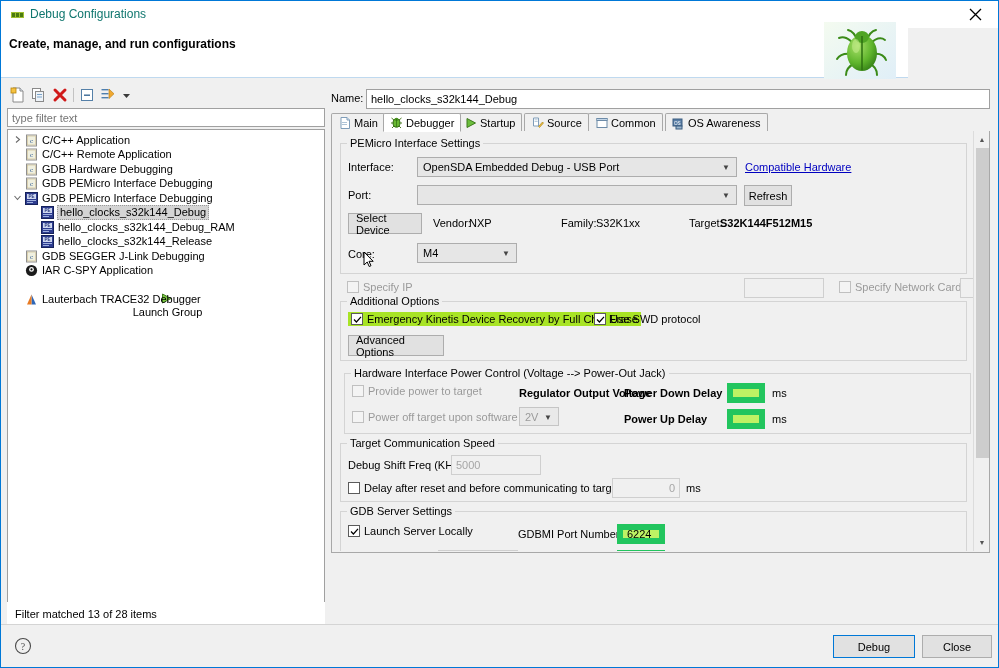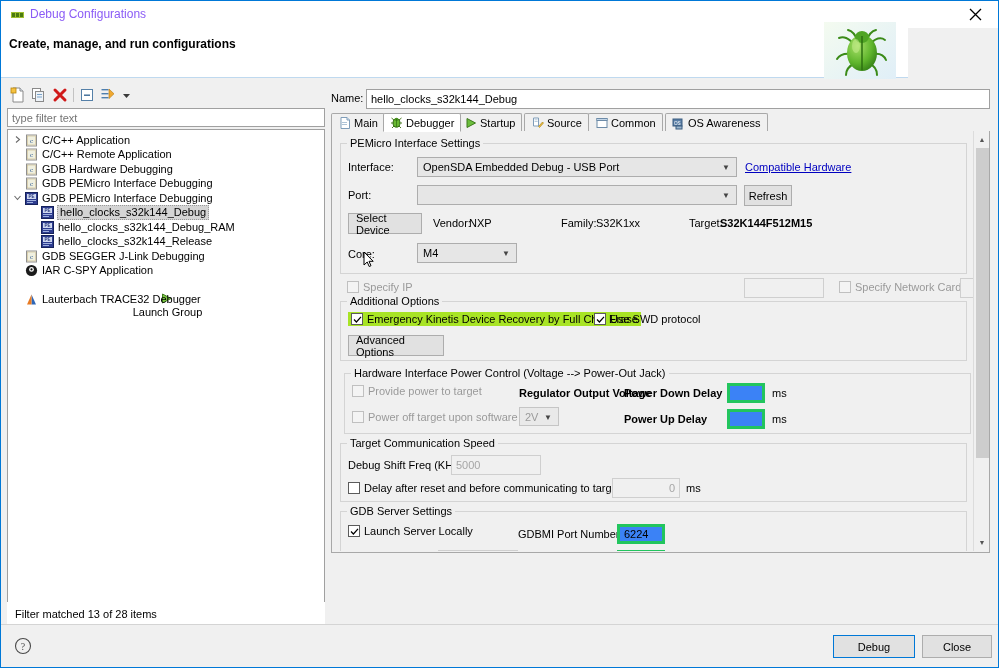--- a/index.html
+++ b/index.html
@@ -23,21 +23,21 @@
   
   .titlebar {
     position: absolute; left: 0; top: 0; width: 997px; height: 27px;
     background: #ffffff;
   }
   .titlebar-icon {
     position: absolute; left: 10px; top: 8px; width: 14px; height: 12px;
   }
   .titlebar-title {
     position: absolute; left: 29px; top: 6px;
-    font-size: 12px; color: #8b5cf6;
+    font-size: 12px; color: #0f766e;
   }
   .close-btn {
     position: absolute; right: 0; top: 0; width: 45px; height: 27px;
     display: flex; align-items: center; justify-content: center;
     cursor: default;
   }
   .close-btn svg { display: block; }
 
   
   .header {
@@ -186,21 +186,21 @@
     font-size: 11px; display: flex; align-items: center;
     padding-left: 5px;
   }
   .combo .chev {
     position: absolute; right: 6px; top: 5px; font-size: 8px; color: #444;
   }
   .combo.disabled { color: #9a9a9a; background: #e9e9e9; border-color: #c5c5c5; }
 
   .txtinput {
     position: absolute; height: 20px;
-    border: 3px solid #22c55e; background: #3b82f6;
+    border: 6px solid #22c55e; background: #bef264;
     font-size: 11px; display: flex; align-items: center; padding: 0 4px;
   }
   .txtinput.disabled { background: #f0f0f0; border: 1px solid #cfcfcf; color: #a6a6a6; }
   .txtinput.rt { justify-content: flex-end; }
 
   .btn {
     position: absolute; height: 21px;
     border: 1px solid #adadad; background: #e1e1e1;
     font-size: 11px; display: flex; align-items: center; justify-content: center;
     padding: 0 7px;

